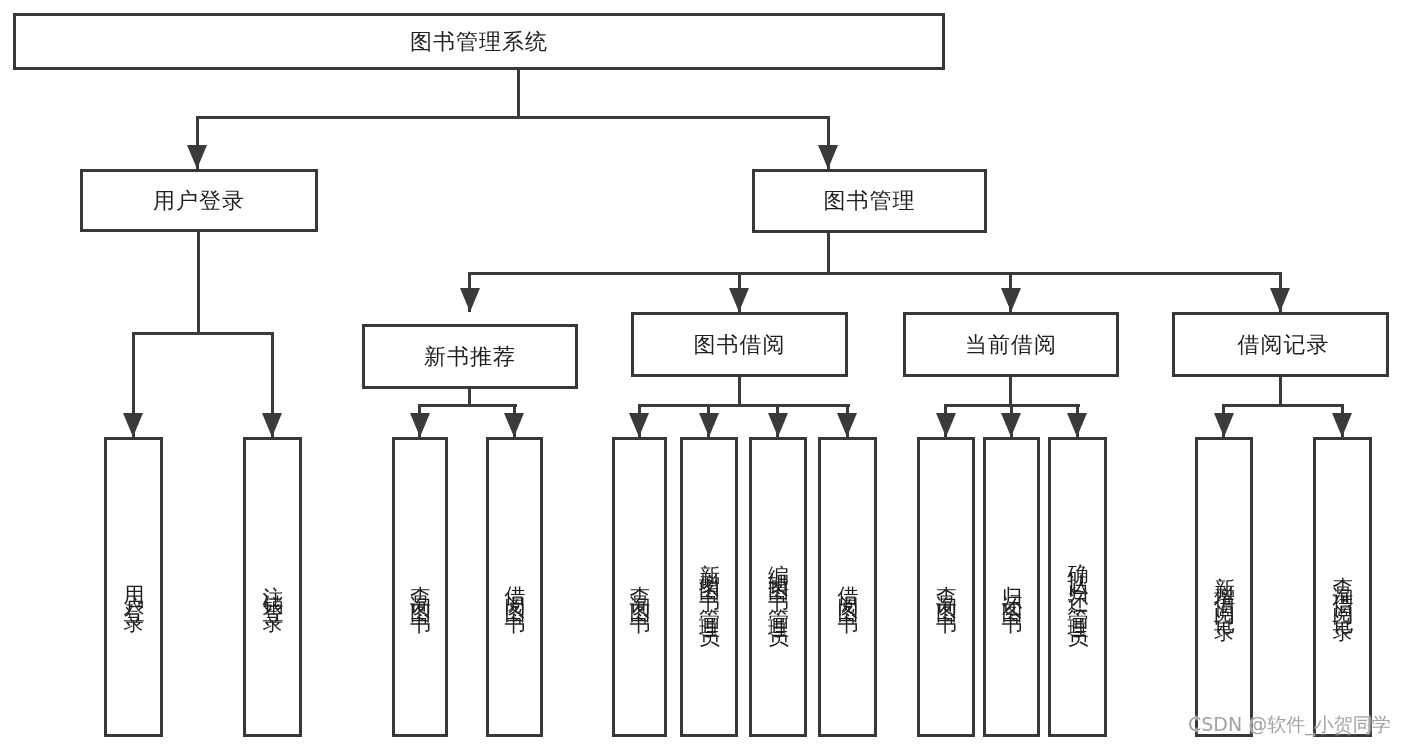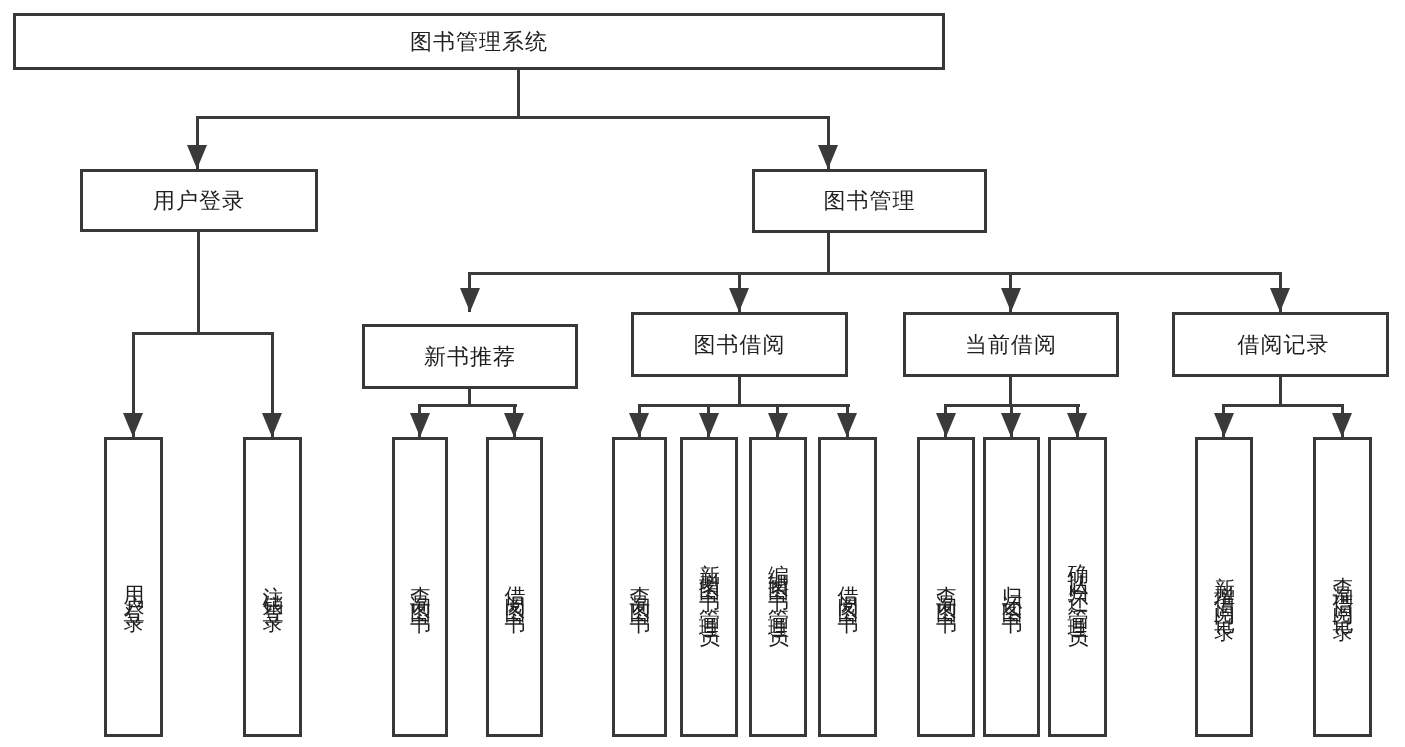--- a/index.html
+++ b/index.html
@@ -201,14 +201,15 @@
   <div class="arr" style="left:1001px; top:413px;"></div>
   <div class="arr" style="left:1067px; top:413px;"></div>
 
   <div class="ln" style="left:1279px; top:377px; width:3px; height:29px;"></div>
   <div class="ln" style="left:1222px; top:404px; width:122px; height:3px;"></div>
   <div class="ln" style="left:1222px; top:404px; width:3px; height:33px;"></div>
   <div class="ln" style="left:1341px; top:404px; width:3px; height:33px;"></div>
   <div class="arr" style="left:1214px; top:413px;"></div>
   <div class="arr" style="left:1332px; top:413px;"></div>
 
+  <div id="watermark">CSDN @软件_小贺同学</div>
 
 </div>
 
 </body></html>

